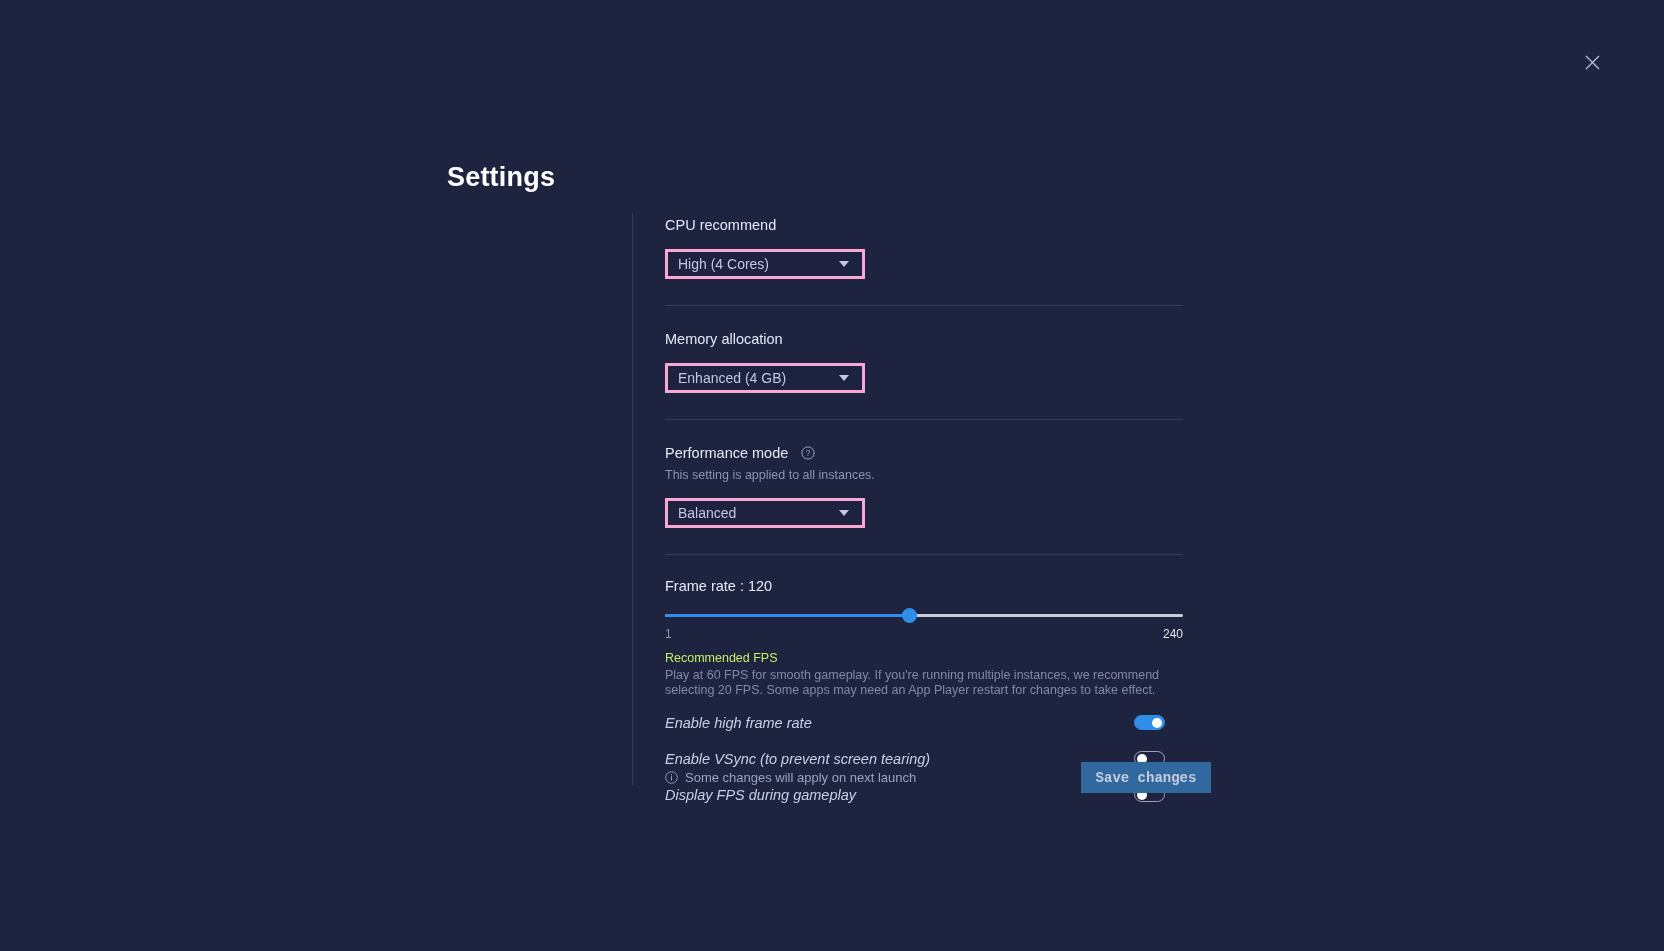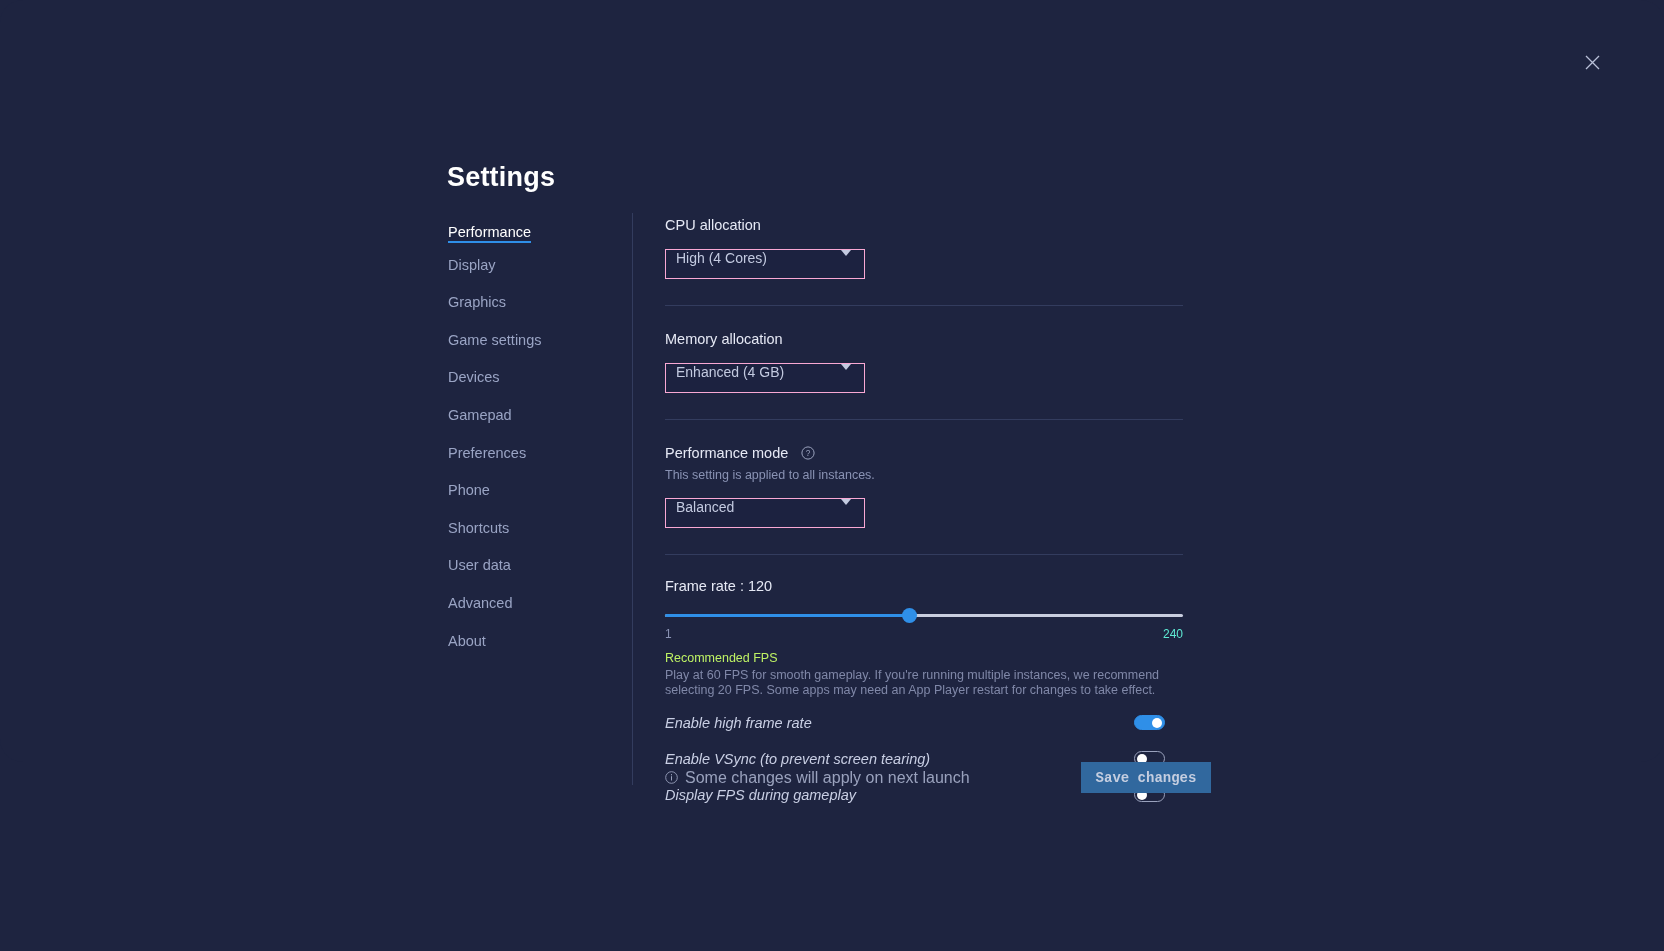--- a/index.html
+++ b/index.html
@@ -102,22 +102,23 @@
     color: #8a93b4;
     line-height: 18px;
     margin-top: 3px;
   }
 
   .select-box {
     margin-top: 14px;
     width: 200px;
     height: 30px;
     background: #1c2240;
-    border: 1px solid #f9a8d4;
-    display: flex;
+    border: 3px solid #f9a8d4;
+    display: flex;
+    align-items: center;
     padding: 0 10px;
     cursor: pointer;
     position: relative;
   }
   .select-value {
     font-size: 14px;
     color: #c3cae0;
     flex: 1;
     white-space: nowrap;
   }
@@ -186,21 +187,21 @@
     width: 518px;
     height: 16px;
     margin-top: 2px;
   }
   .slider-min {
     position: absolute; left: 0; top: 0;
     font-size: 12px; color: #8a93b4;
   }
   .slider-max {
     position: absolute; right: 0; top: 0;
-    font-size: 12px; color: #5eead4;
+    font-size: 12px; color: #e5e5e5;
   }
 
   .rec-title {
     margin-top: 8px;
     font-size: 12.5px;
     color: #bef264;
   }
   .rec-body {
     margin-top: 3px;
     font-size: 12.5px;
@@ -256,21 +257,21 @@
     left: 665px;
     top: 762px;
     width: 546px;
     display: flex;
     align-items: center;
     justify-content: space-between;
   }
   .footer-note {
     display: flex;
     align-items: center;
-    font-size: 16px;
+    font-size: 13px;
     color: #9aa2bd;
   }
   .info-icon { margin-right: 7px; display: inline-flex; }
   .save-btn {
     width: 130px;
     height: 31px;
     background: #31689e;
     border: none;
     color: #c5cee0;
     font-size: 14px;
@@ -285,41 +286,27 @@
 <div class="app">
 
   <button class="close-btn">
     <svg width="17" height="17" viewBox="0 0 17 17">
       <path d="M2 2 L15 15 M15 2 L2 15" stroke="#b9c0d8" stroke-width="1.3" fill="none"></path>
     </svg>
   </button>
 
   <div class="page-title">Settings</div>
 
-  <div class="sidebar">
-    <div class="nav-item active">Performance</div>
-    <div class="nav-item">Display</div>
-    <div class="nav-item">Graphics</div>
-    <div class="nav-item">Game settings</div>
-    <div class="nav-item">Devices</div>
-    <div class="nav-item">Gamepad</div>
-    <div class="nav-item">Preferences</div>
-    <div class="nav-item">Phone</div>
-    <div class="nav-item">Shortcuts</div>
-    <div class="nav-item">User data</div>
-    <div class="nav-item">Advanced</div>
-    <div class="nav-item">About</div>
-  </div>
 
   <div class="v-divider"></div>
 
   <div class="content">
 
     <div>
-      <div class="section-label">CPU allocation</div>
+      <div class="section-label">CPU recommend</div>
       <div class="select-box">
         <span class="select-value">High (4 Cores)</span>
         <span class="caret"></span>
       </div>
     </div>
 
     <div class="h-divider"></div>
 
     <div class="block">
       <div class="section-label">Memory allocation</div>

